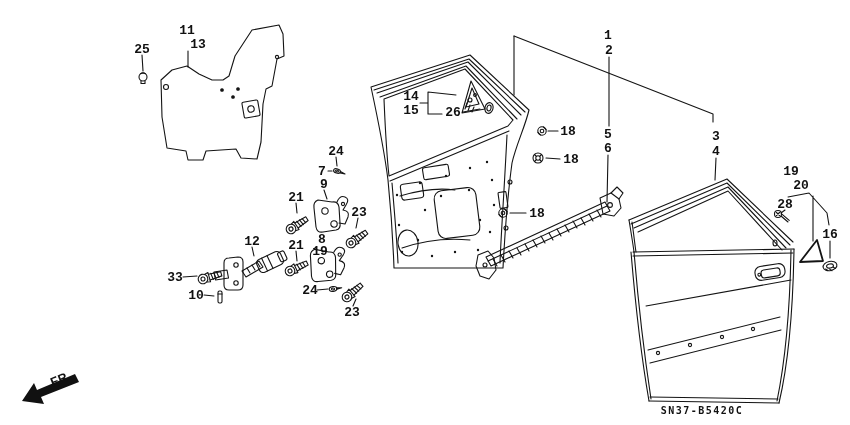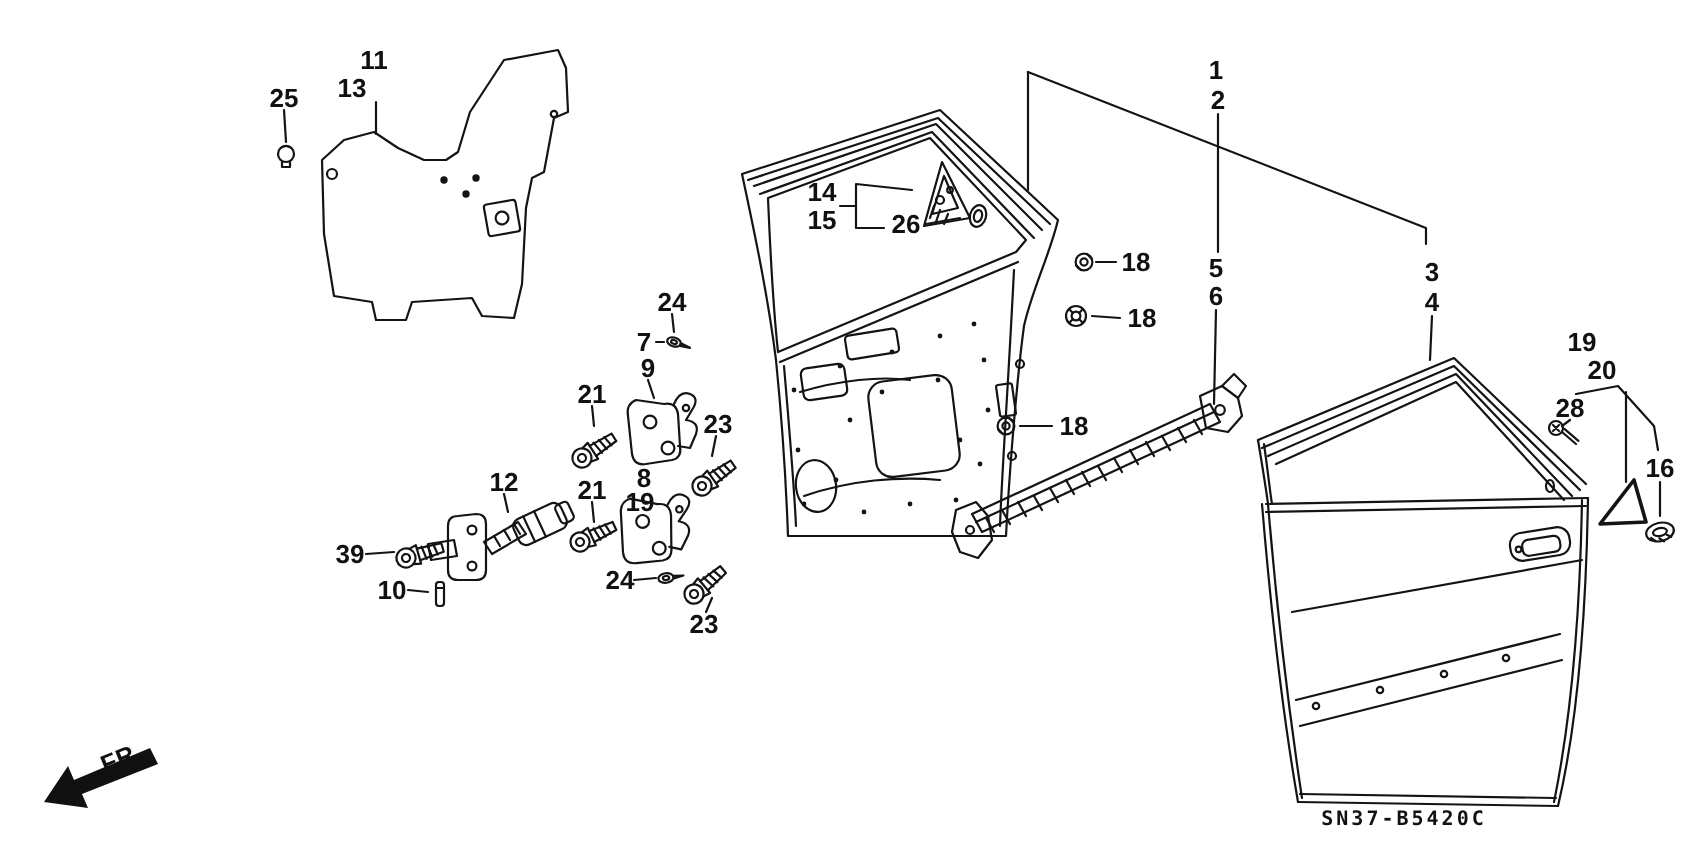--- a/index.html
+++ b/index.html
@@ -1,21 +1,21 @@
 <!DOCTYPE html>
 <html><head>
 <meta charset="utf-8">
 <style>
   html,body{margin:0;padding:0;background:#fff;}
   #stage{position:relative;width:850px;height:425px;background:#fff;overflow:hidden;
          font-family:"Liberation Sans",sans-serif;color:#111;}
   #stage svg{position:absolute;left:0;top:0;}
   .callout{position:absolute;transform:translate(-50%,-50%);font-weight:700;
            font-size:13px;line-height:13px;color:#111;white-space:nowrap;
-           font-family:Liberation Sans, sans-serif;}
+           font-family:Liberation Mono, monospace;}
   .code{position:absolute;transform:translate(-50%,-50%);font-family:"DejaVu Sans Mono",monospace;
         font-weight:700;font-size:10px;letter-spacing:1.5px;color:#111;white-space:nowrap;}
   .frlabel{position:absolute;transform:translate(-50%,-50%) rotate(-22deg);font-weight:800;
            font-size:12.5px;letter-spacing:.5px;color:#111;font-family:"Liberation Sans",sans-serif;}
 </style>
 </head>
 <body>
 
 <div id="stage">
 
@@ -269,35 +269,35 @@
       <path d="M785,210 L781,213"></path>
     </g>
 
     <g>
       <polygon fill="#111" stroke="none" points="22,401 34,383 37,390 75,374 79,382 41,397 44,404"></polygon>
     </g>
   </g>
 </svg>
 
 <div class="callout" style="left:187px;top:30px">11</div>
-<div class="callout" style="left:176px;top:44px">13</div>
+<div class="callout" style="left:198px;top:44px">13</div>
 <div class="callout" style="left:142px;top:49px">25</div>
 <div class="callout" style="left:411px;top:96px">14</div>
 <div class="callout" style="left:411px;top:110px">15</div>
 <div class="callout" style="left:453px;top:112px">26</div>
 <div class="callout" style="left:336px;top:151px">24</div>
 <div class="callout" style="left:322px;top:171px">7</div>
 <div class="callout" style="left:324px;top:184px">9</div>
 <div class="callout" style="left:296px;top:197px">21</div>
 <div class="callout" style="left:359px;top:212px">23</div>
 <div class="callout" style="left:322px;top:239px">8</div>
 <div class="callout" style="left:320px;top:251px">19</div>
 <div class="callout" style="left:296px;top:245px">21</div>
 <div class="callout" style="left:252px;top:241px">12</div>
-<div class="callout" style="left:175px;top:277px">39</div>
+<div class="callout" style="left:175px;top:277px">33</div>
 <div class="callout" style="left:196px;top:295px">10</div>
 <div class="callout" style="left:310px;top:290px">24</div>
 <div class="callout" style="left:352px;top:312px">23</div>
 <div class="callout" style="left:568px;top:131px">18</div>
 <div class="callout" style="left:571px;top:159px">18</div>
 <div class="callout" style="left:537px;top:213px">18</div>
 <div class="callout" style="left:608px;top:35px">1</div>
 <div class="callout" style="left:609px;top:50px">2</div>
 <div class="callout" style="left:608px;top:134px">5</div>
 <div class="callout" style="left:608px;top:148px">6</div>

